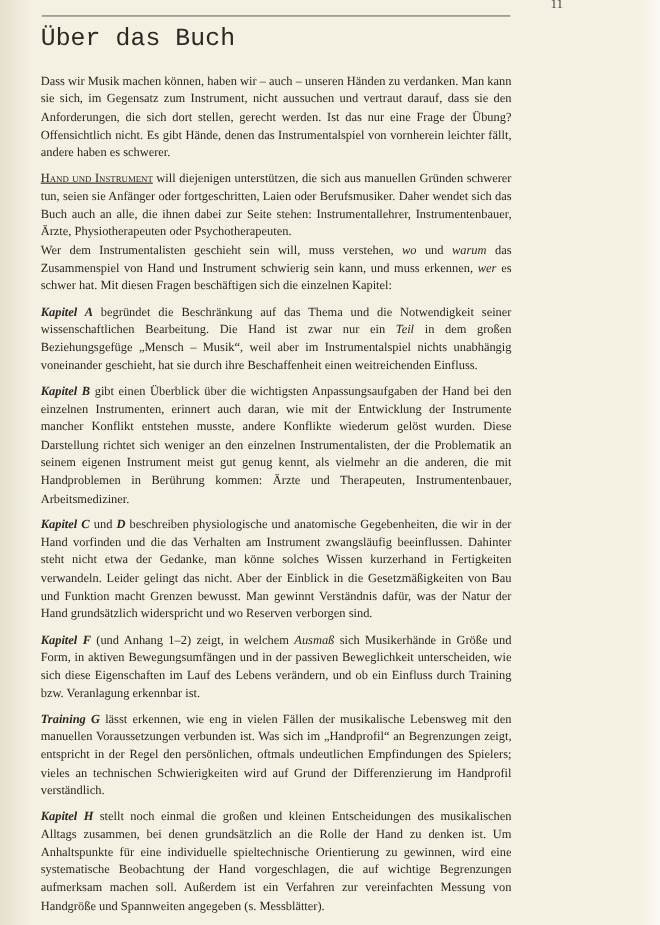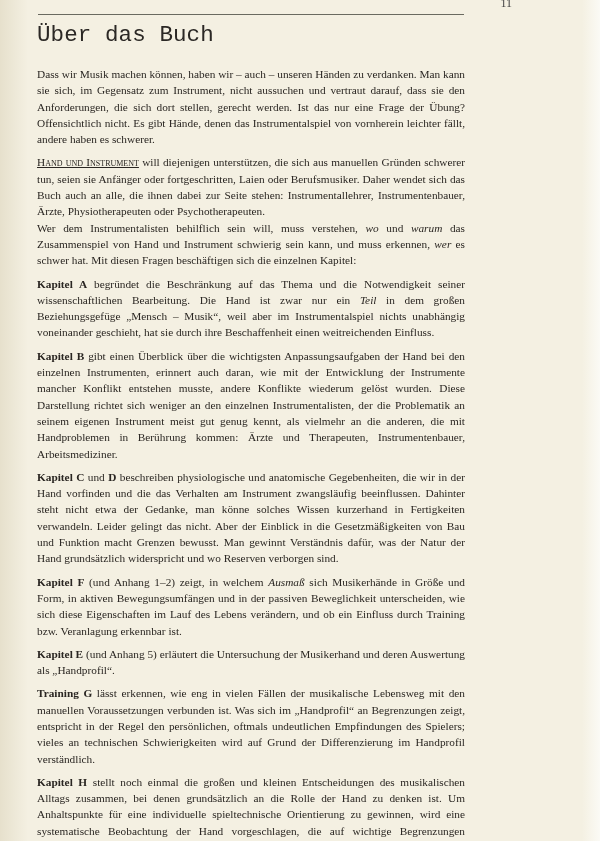--- a/index.html
+++ b/index.html
@@ -31,63 +31,60 @@
     font-weight: normal; font-size: 22.5px; color: #2b2825;
     letter-spacing: 0.1px;
     font-family: Liberation Mono, monospace;
   }
   .content {
     position: absolute; left: 37px; top: 66px; width: 428px;
     font-size: 11.3px; line-height: 16.3px; text-align: justify;
   }
   p { margin: 0 0 7px 0; }
   .sc { font-variant: small-caps; text-decoration: underline; }
-  b { font-weight: bold; }
+  b { font-weight: bold; font-style: italic; }
   i { font-style: italic; }
 </style>
 </head>
 <body>
 
 <div class="page-edge"></div>
 <div class="right-edge"></div>
 
 <div class="page-number">11</div>
 <div class="header-rule"></div>
 
 <h1>Über das Buch</h1>
 
 <div class="content">
   <p>Dass wir Musik machen können, haben wir – auch – unseren Händen zu verdanken. Man kann sie sich, im Gegensatz zum Instrument, nicht aussuchen und vertraut darauf, dass sie den Anforderungen, die sich dort stellen, gerecht werden. Ist das nur eine Frage der Übung? Offensichtlich nicht. Es gibt Hände, denen das Instrumentalspiel von vornherein leichter fällt, andere haben es schwerer.</p>
 
   <p style="margin-bottom:0;">
     <span class="sc">Hand und Instrument</span><span> will diejenigen unterstützen, die sich aus manuellen Gründen schwerer tun, seien sie Anfänger oder fortgeschritten, Laien oder Berufsmusiker. Daher wendet sich das Buch auch an alle, die ihnen dabei zur Seite stehen: Instrumentallehrer, Instrumentenbauer, Ärzte, Physiotherapeuten oder Psychotherapeuten.</span>
   </p>
   <p>
-    <span>Wer dem Instrumentalisten behilflich sein will, muss verstehen, </span><i>wo</i><span> und </span><i>warum</i><span> das Zusammenspiel von Hand und Instrument schwierig sein kann, und muss erkennen, </span><i>wer</i><span> es schwer hat. Mit diesen Fragen beschäftigen sich die einzelnen Kapitel:</span>
+    <span>Wer dem Instrumentalisten geschieht sein will, muss verstehen, </span><i>wo</i><span> und </span><i>warum</i><span> das Zusammenspiel von Hand und Instrument schwierig sein kann, und muss erkennen, </span><i>wer</i><span> es schwer hat. Mit diesen Fragen beschäftigen sich die einzelnen Kapitel:</span>
   </p>
 
   <p>
     <b>Kapitel A</b><span> begründet die Beschränkung auf das Thema und die Notwendigkeit seiner wissenschaftlichen Bearbeitung. Die Hand ist zwar nur ein </span><i>Teil</i><span> in dem großen Beziehungsgefüge „Mensch – Musik“, weil aber im Instrumentalspiel nichts unabhängig voneinander geschieht, hat sie durch ihre Beschaffenheit einen weitreichenden Einfluss.</span>
   </p>
 
   <p>
     <b>Kapitel B</b><span> gibt einen Überblick über die wichtigsten Anpassungsaufgaben der Hand bei den einzelnen Instrumenten, erinnert auch daran, wie mit der Entwicklung der Instrumente mancher Konflikt entstehen musste, andere Konflikte wiederum gelöst wurden. Diese Darstellung richtet sich weniger an den einzelnen Instrumentalisten, der die Problematik an seinem eigenen Instrument meist gut genug kennt, als vielmehr an die anderen, die mit Handproblemen in Berührung kommen: Ärzte und Therapeuten, Instrumentenbauer, Arbeitsmediziner.</span>
   </p>
 
   <p>
     <b>Kapitel C</b><span> und </span><b>D</b><span> beschreiben physiologische und anatomische Gegebenheiten, die wir in der Hand vorfinden und die das Verhalten am Instrument zwangsläufig beeinflussen. Dahinter steht nicht etwa der Gedanke, man könne solches Wissen kurzerhand in Fertigkeiten verwandeln. Leider gelingt das nicht. Aber der Einblick in die Gesetzmäßigkeiten von Bau und Funktion macht Grenzen bewusst. Man gewinnt Verständnis dafür, was der Natur der Hand grundsätzlich widerspricht und wo Reserven verborgen sind.</span>
   </p>
 
   <p>
     <b>Kapitel F</b><span> (und Anhang 1–2) zeigt, in welchem </span><i>Ausmaß</i><span> sich Musikerhände in Größe und Form, in aktiven Bewegungsumfängen und in der passiven Beweglichkeit unterscheiden, wie sich diese Eigenschaften im Lauf des Lebens verändern, und ob ein Einfluss durch Training bzw. Veranlagung erkennbar ist.</span>
   </p>
 
-  <p>
-    <b>Kapitel E</b><span> (und Anhang 5) erläutert die Untersuchung der Musikerhand und deren Auswertung als „Handprofil“.</span>
-  </p>
 
   <p>
     <b>Training G</b><span> lässt erkennen, wie eng in vielen Fällen der musikalische Lebensweg mit den manuellen Voraussetzungen verbunden ist. Was sich im „Handprofil“ an Begrenzungen zeigt, entspricht in der Regel den persönlichen, oftmals undeutlichen Empfindungen des Spielers; vieles an technischen Schwierigkeiten wird auf Grund der Differenzierung im Handprofil verständlich.</span>
   </p>
 
   <p>
     <b>Kapitel H</b><span> stellt noch einmal die großen und kleinen Entscheidungen des musikalischen Alltags zusammen, bei denen grundsätzlich an die Rolle der Hand zu denken ist. Um Anhaltspunkte für eine individuelle spieltechnische Orientierung zu gewinnen, wird eine systematische Beobachtung der Hand vorgeschlagen, die auf wichtige Begrenzungen aufmerksam machen soll. Außerdem ist ein Verfahren zur vereinfachten Messung von Handgröße und Spannweiten angegeben (s. Messblätter).</span>
   </p>
 </div>
 

